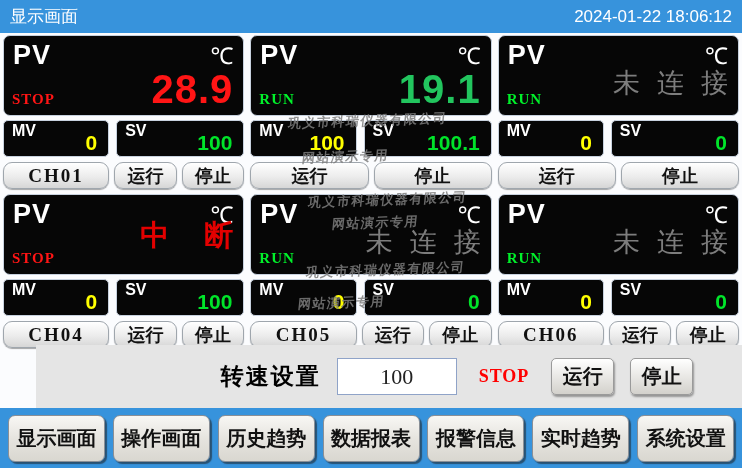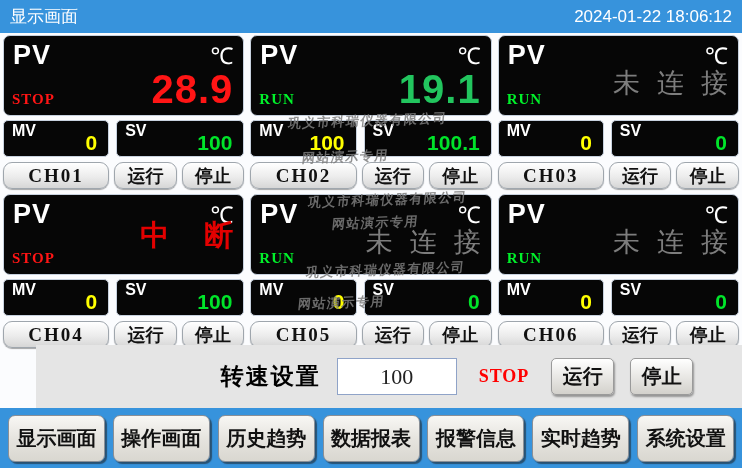--- a/index.html
+++ b/index.html
@@ -147,21 +147,20 @@
       <div class="ibox mvb">
         <span class="bl">MV</span>
         <span class="bv mvv">100</span>
       </div>
       <div class="ibox svb">
         <span class="bl">SV</span>
         <span class="bv svv">100.1</span>
       </div>
     </div>
     <div class="btnrow">
-      <button class="btn chb">CH02</button>
       <button class="btn">运行</button>
       <button class="btn">停止</button>
     </div>
   </div>
 
   <div class="card">
     <div class="pvbox">
       <span class="pv-l">PV</span>
       <span class="unit">℃</span>
       <span class="st serif" style="color: rgb(0, 240, 42);">RUN</span>
@@ -171,21 +170,20 @@
       <div class="ibox mvb">
         <span class="bl">MV</span>
         <span class="bv mvv">0</span>
       </div>
       <div class="ibox svb">
         <span class="bl">SV</span>
         <span class="bv svv">0</span>
       </div>
     </div>
     <div class="btnrow">
-      <button class="btn chb">CH03</button>
       <button class="btn">运行</button>
       <button class="btn">停止</button>
     </div>
   </div>
 
   <div class="card">
     <div class="pvbox">
       <span class="pv-l">PV</span>
       <span class="unit">℃</span>
       <span class="st serif" style="color: rgb(255, 21, 21);">STOP</span>

